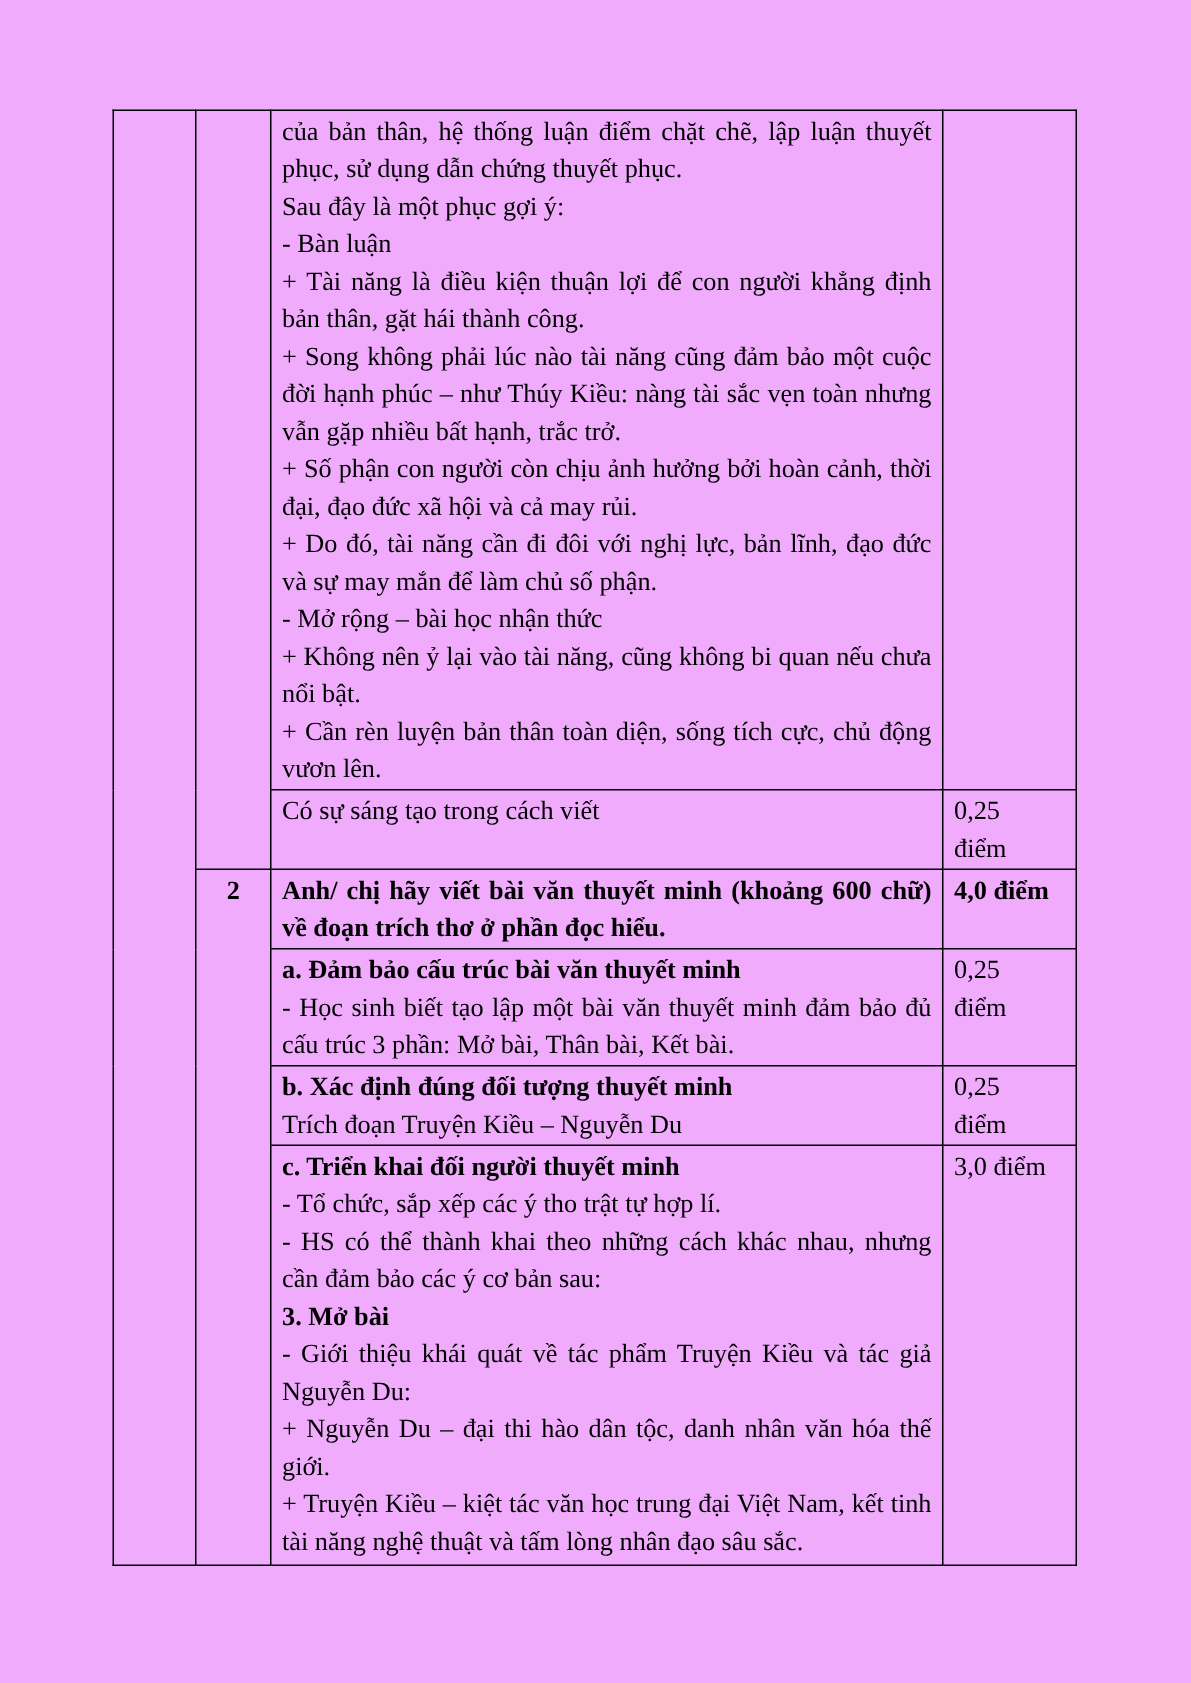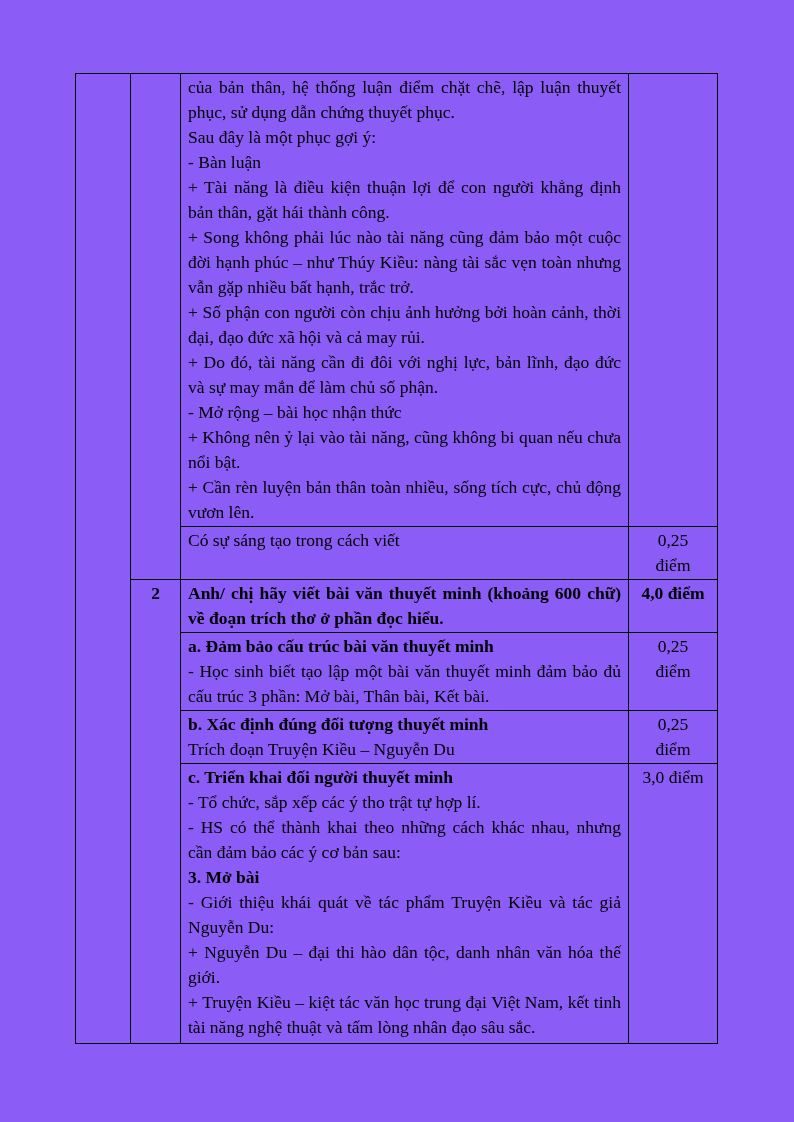--- a/index.html
+++ b/index.html
@@ -1,20 +1,20 @@
 <!DOCTYPE html>
 <html><head>
 <meta charset="utf-8">
 <style>
   html, body { margin: 0; padding: 0; background: #ffffff; }
   .page {
     position: relative;
     width: 794px;
     height: 1122px;
-    background: #8b5cf6;
+    background: #f0abfc;
     color: #000000;
     font-family: "Liberation Serif", "DejaVu Serif", serif;
     overflow: hidden;
   }
   table.rubric {
     position: absolute;
     left: 75px;
     top: 73px;
     width: 642px;
     border-collapse: collapse;
@@ -39,21 +39,21 @@
     text-align: justify;
   }
   .bold { font-weight: bold; }
   td.points-cell {
     text-align: center;
     vertical-align: middle;
     padding: 1px 2px;
     font-size: 17.5px;
     line-height: 25px;
   }
-  td.points-cell .para { text-align: center; }
+  td.points-cell .para { }
   td.qnum-cell {
     text-align: center;
     vertical-align: top;
     font-weight: bold;
     font-size: 17.5px;
     line-height: 25px;
     padding-top: 3px;
   }
   td.margin-cell { padding: 0; }
 </style>
@@ -75,21 +75,21 @@
         <td class="content-cell">
             <p class="para">của bản thân, hệ thống luận điểm chặt chẽ, lập luận thuyết phục, sử dụng dẫn chứng thuyết phục.</p>
             <p class="para">Sau đây là một phục gợi ý:</p>
             <p class="para">- Bàn luận</p>
             <p class="para">+ Tài năng là điều kiện thuận lợi để con người khẳng định bản thân, gặt hái thành công.</p>
             <p class="para">+ Song không phải lúc nào tài năng cũng đảm bảo một cuộc đời hạnh phúc – như Thúy Kiều: nàng tài sắc vẹn toàn nhưng vẫn gặp nhiều bất hạnh, trắc trở.</p>
             <p class="para">+ Số phận con người còn chịu ảnh hưởng bởi hoàn cảnh, thời đại, đạo đức xã hội và cả may rủi.</p>
             <p class="para">+ Do đó, tài năng cần đi đôi với nghị lực, bản lĩnh, đạo đức và sự may mắn để làm chủ số phận.</p>
             <p class="para">- Mở rộng – bài học nhận thức</p>
             <p class="para">+ Không nên ỷ lại vào tài năng, cũng không bi quan nếu chưa nổi bật.</p>
-            <p class="para">+ Cần rèn luyện bản thân toàn nhiều, sống tích cực, chủ động vươn lên.</p>
+            <p class="para">+ Cần rèn luyện bản thân toàn diện, sống tích cực, chủ động vươn lên.</p>
           </td>
         <td class="points-cell"></td>
       </tr>
 
       <tr class="r2">
         <td class="content-cell">
           <p class="para">Có sự sáng tạo trong cách viết</p>
         </td>
         <td class="points-cell">
             <p class="para">0,25</p>

